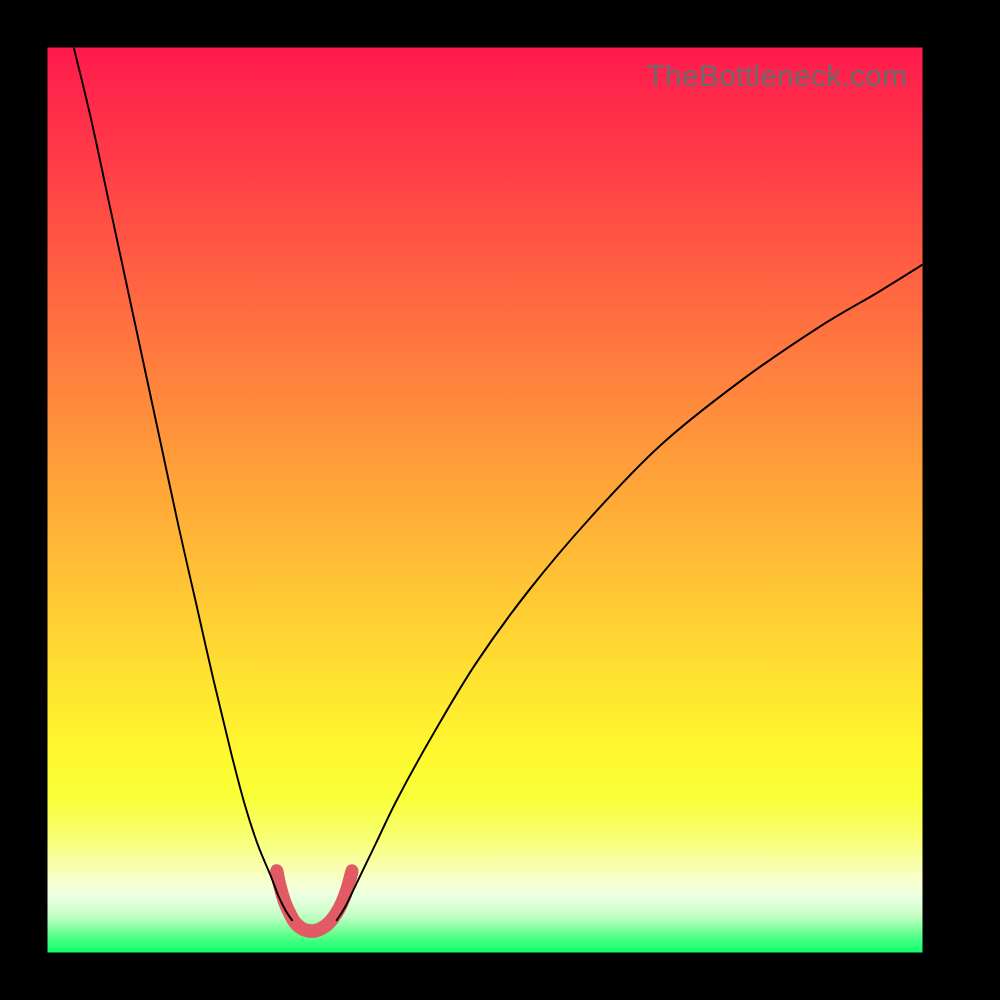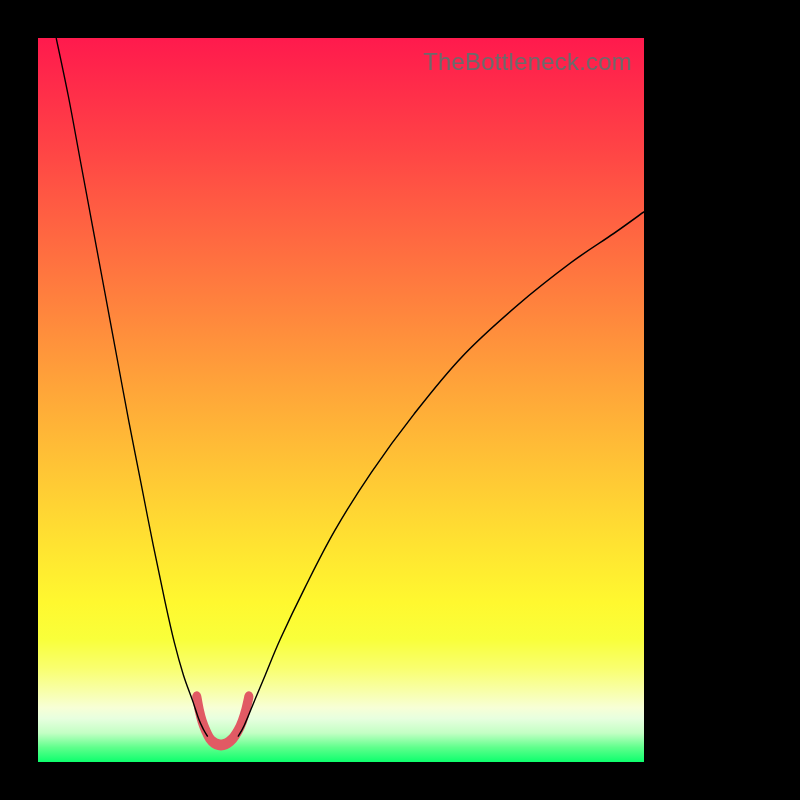--- a/index.html
+++ b/index.html
@@ -17,21 +17,21 @@
     left: 0;
     width: 800px;
     height: 800px;
     background: #000;
   }
   .plot-area {
     position: absolute;
     
     top: 38px;
     left: 38px;
-    width: 606px;
+    width: 700px;
     height: 724px;
     
     background: linear-gradient(to bottom,
       #ff1a4d 0%,
       #ff2a4a 6%,
       #ff4046 14%,
       #ff5843 22%,
       #ff6f40 30%,
       #ff863d 38%,
       #ff9e3a 46%,

